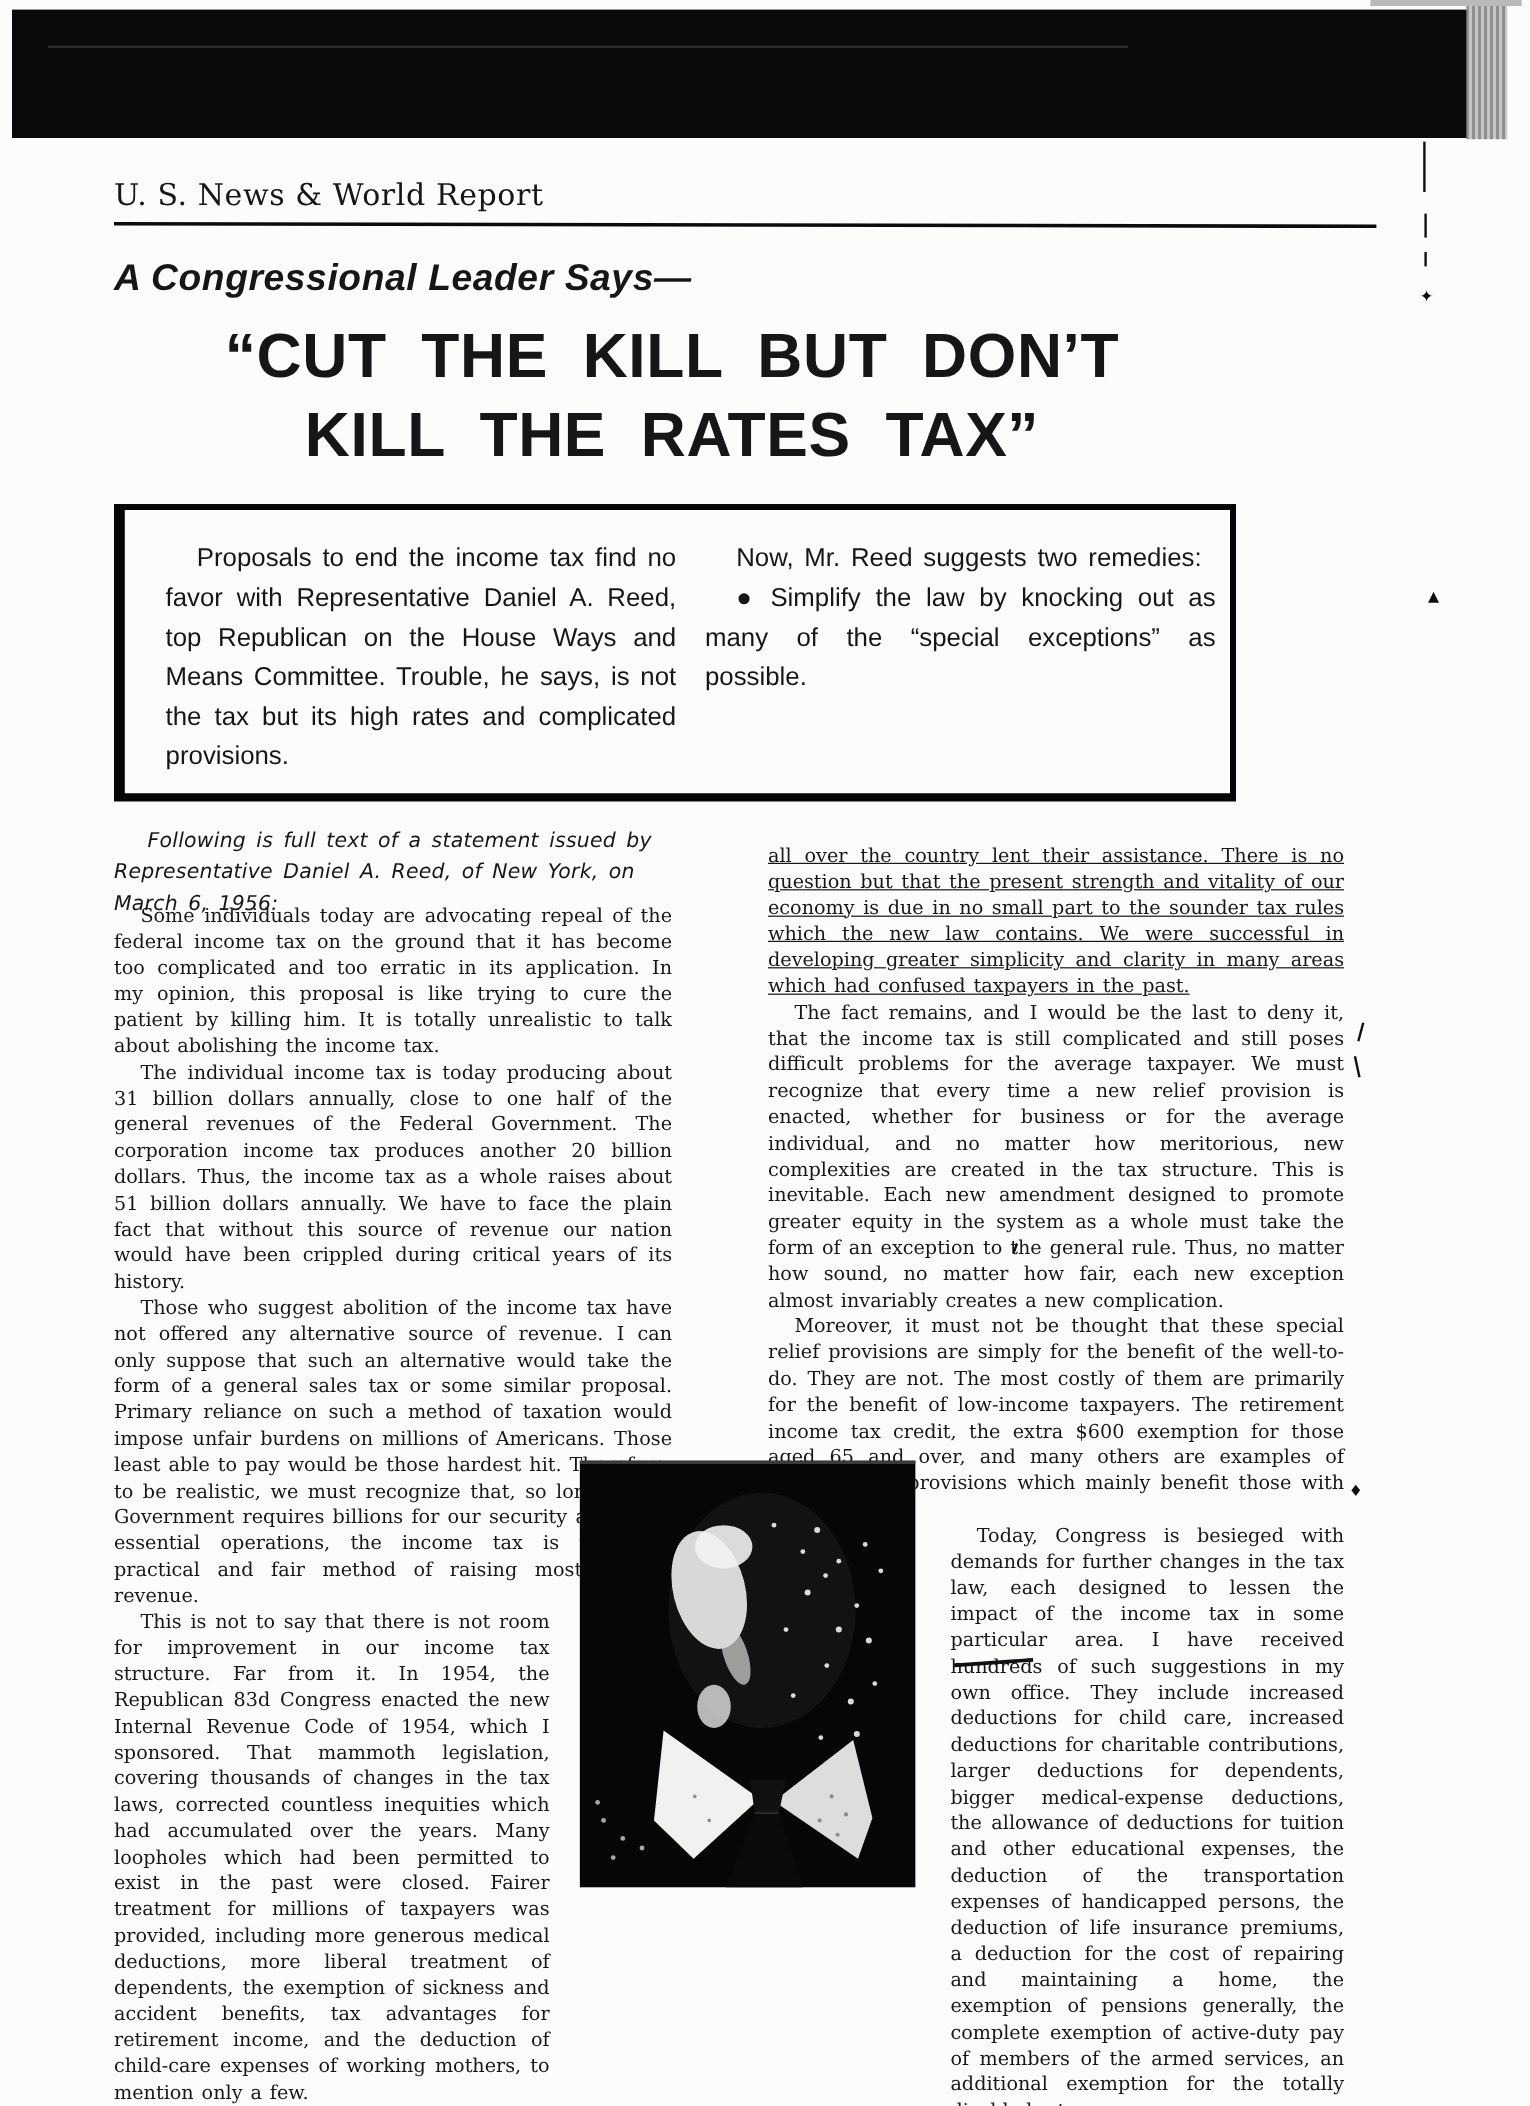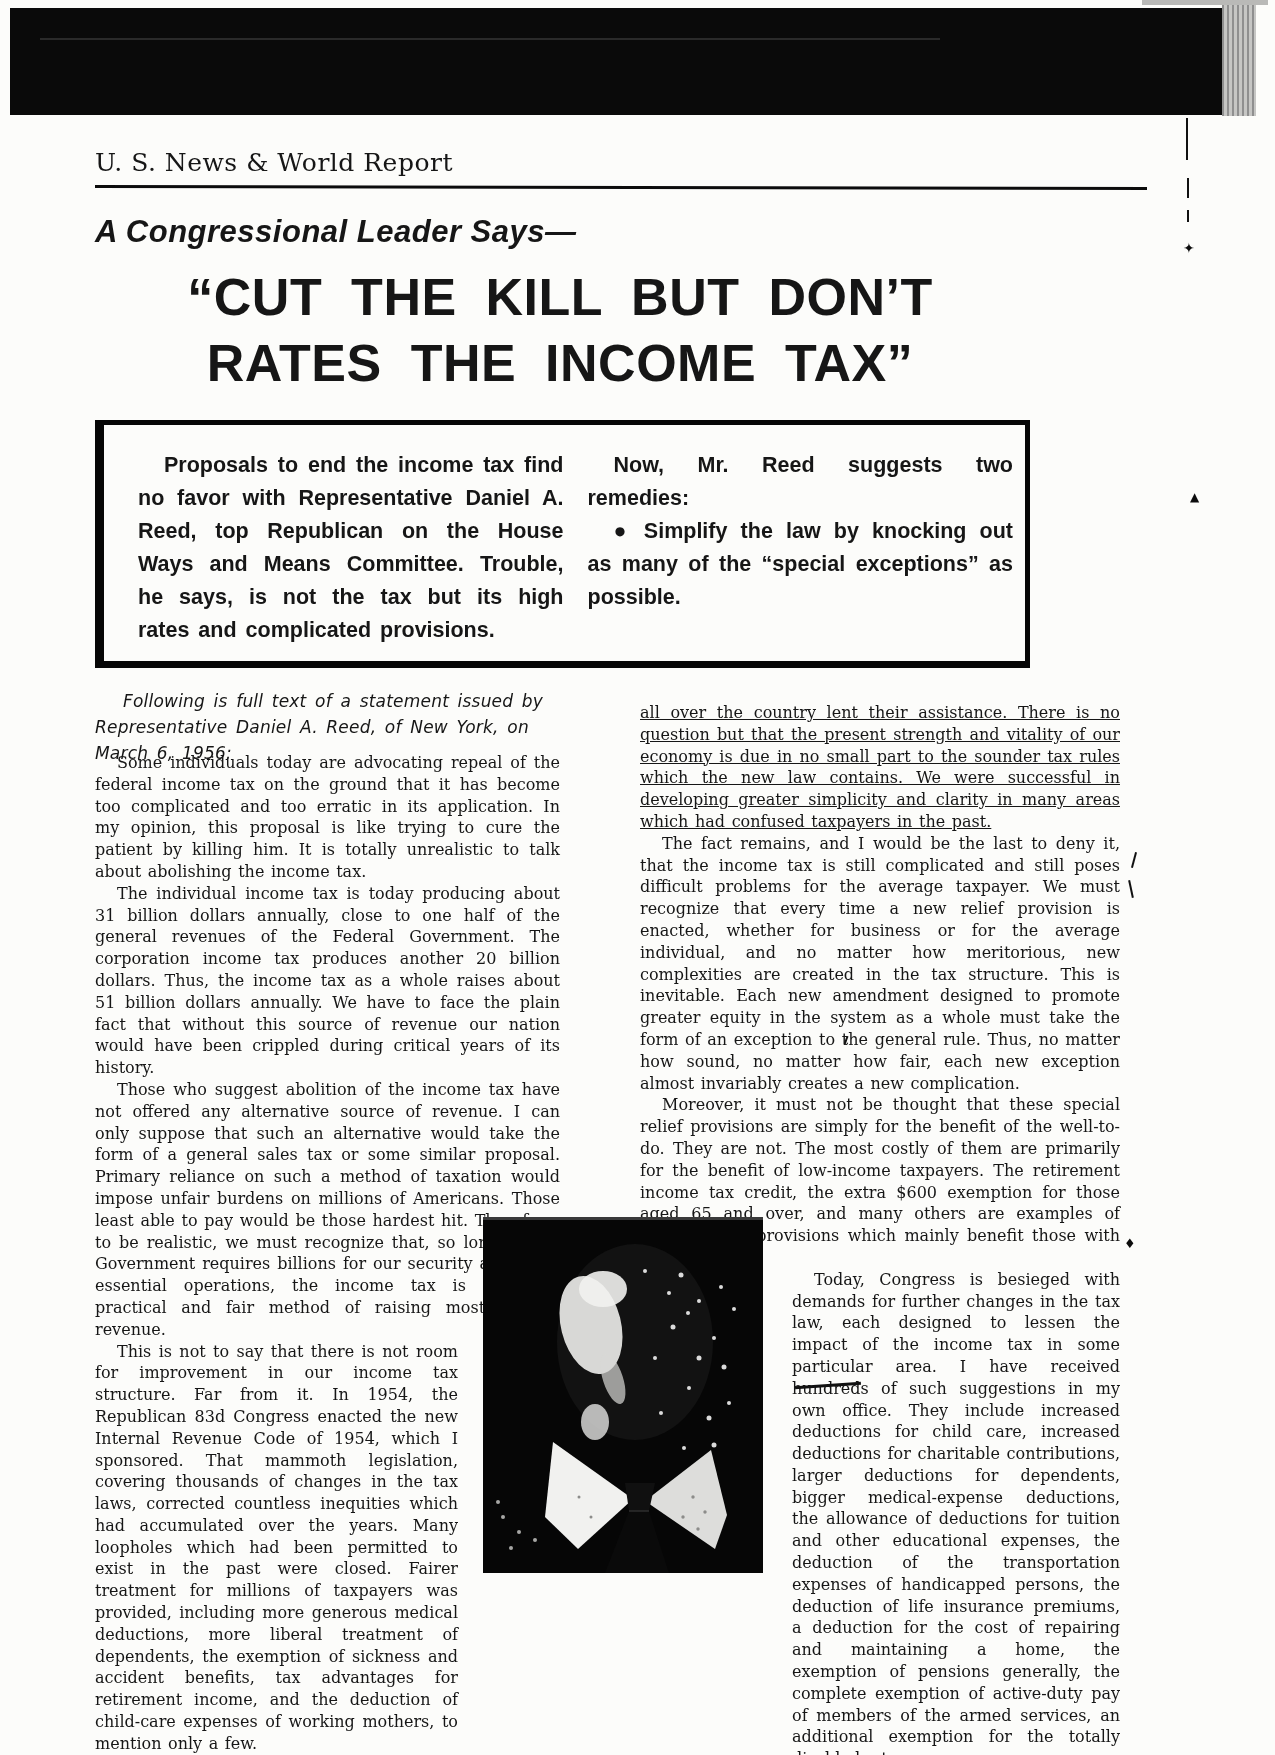--- a/index.html
+++ b/index.html
@@ -22,21 +22,21 @@
       font-weight:bold;font-style:italic;font-size:31px;letter-spacing:.5px;text-align:right;}
 
   .headline{position:absolute;left:0;top:264px;width:1120px;text-align:center;
       font-family:"Liberation Sans",sans-serif;font-weight:bold;font-size:52px;
       line-height:66px;word-spacing:14px;letter-spacing:.5px;}
 
   .sumbox{position:absolute;left:95px;top:420px;width:935px;height:248px;box-sizing:border-box;
       border:5px solid #060606;border-left-width:9px;border-bottom-width:7px;}
   .sumbox-inner{display:flex;gap:24px;padding:24px 12px 0 34px;}
   .sumcol{width:430px;}
-  .sum-text{margin:0;font-family:"Liberation Sans",sans-serif;font-weight:bold;
+  .sum-text{margin:0;font-family:"Liberation Sans",sans-serif;font-weight:normal;
       font-size:21.5px;line-height:33px;text-align:justify;text-indent:26px;word-spacing:3px;}
   .sum-text+.sum-text{margin-top:0;}
 
   .intro-note{position:absolute;left:95px;top:688px;width:482px;font-style:italic;
       font-family:"DejaVu Sans",sans-serif;font-size:17px;line-height:26px;
       text-indent:28px;word-spacing:3px;letter-spacing:.2px;}
 
   .colL{position:absolute;left:95px;top:752px;width:465px;}
   .colR{position:absolute;left:640px;top:702px;width:480px;}
   p.body{margin:0;font-size:16px;line-height:21.8px;text-align:justify;
@@ -70,21 +70,21 @@
   </div>
   <div class="banner-fuzz"></div>
   <div class="top-corner-tick"></div>
 
   <div class="masthead">U. S. News &amp; World Report</div>
   <div class="mast-rule"></div>
 
   <div class="kicker">A Congressional Leader Says—</div>
   <div class="headline">
     <div>“CUT THE KILL BUT DON’T</div>
-    <div>RATES THE INCOME TAX”</div>
+    <div>KILL THE RATES TAX”</div>
   </div>
 
   <div class="sumbox">
     <div class="sumbox-inner">
       <div class="sumcol">
         <p class="sum-text">Proposals to end the income tax find no favor with Representative Daniel A. Reed, top Republican on the House Ways and Means Committee. Trouble, he says, is not the tax but its high rates and complicated provisions.</p>
       </div>
       <div class="sumcol">
         <p class="sum-text">Now, Mr. Reed suggests two remedies:</p>
         <p class="sum-text"><span>●</span> <span>Simplify the law by knocking out as many of the “special exceptions” as possible.</span></p>

